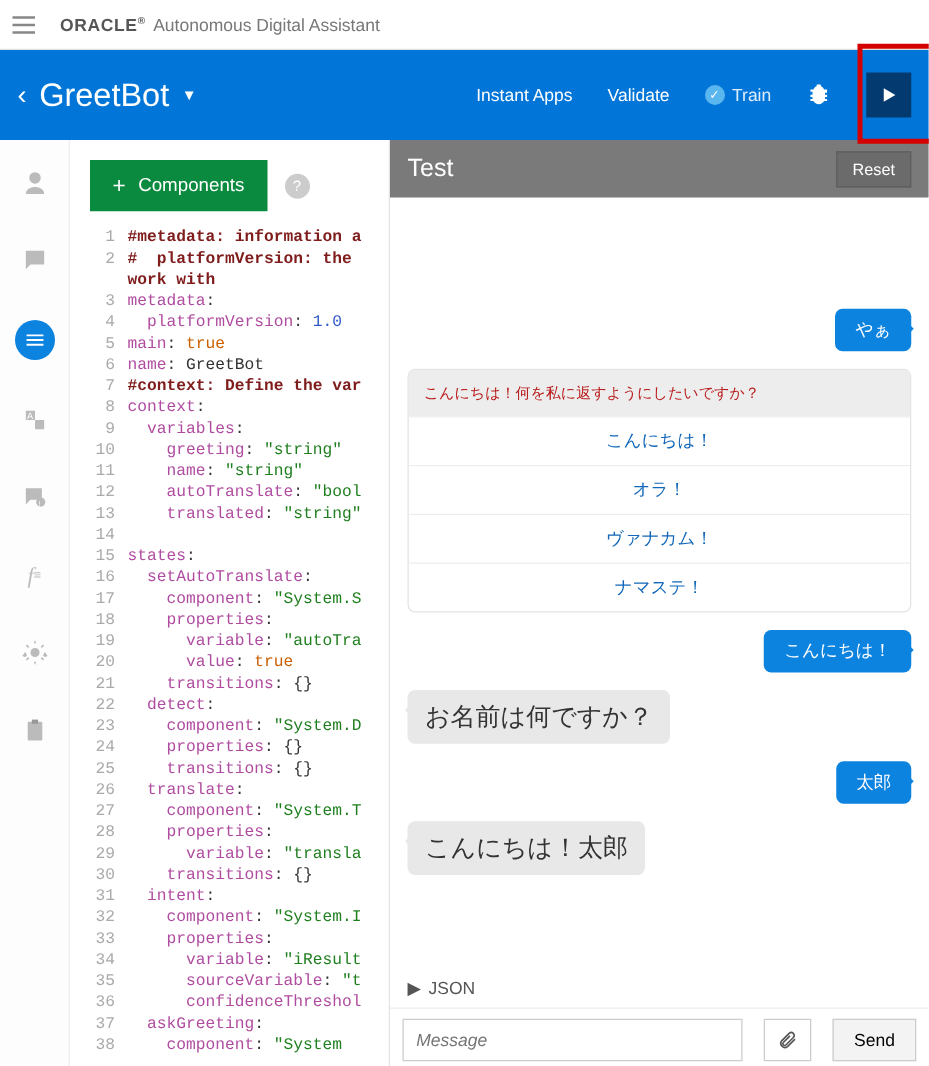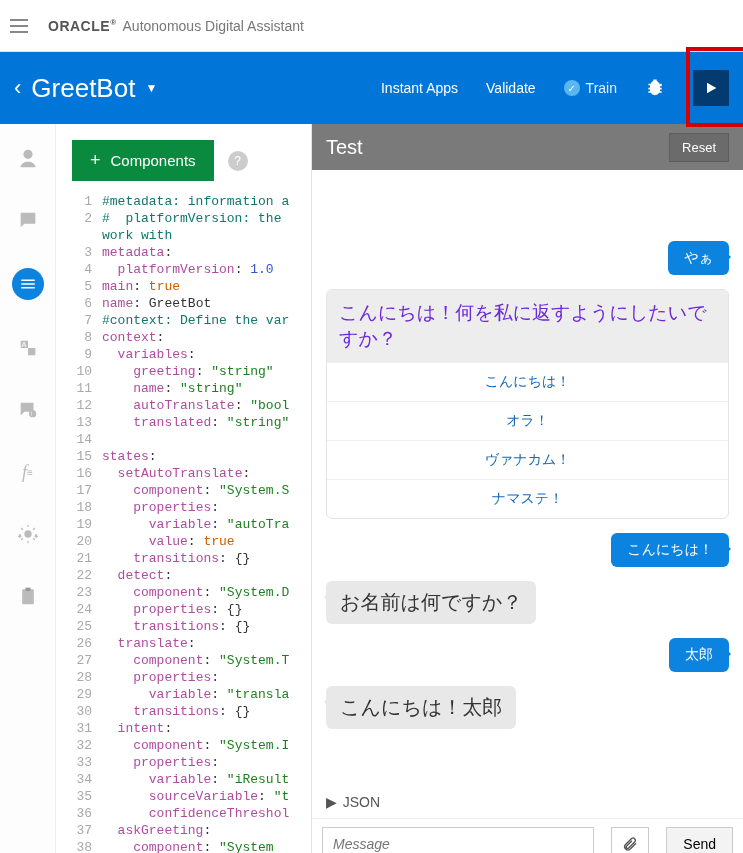--- a/index.html
+++ b/index.html
@@ -1,18 +1,18 @@
 <!DOCTYPE html>
 <html><head>
 <meta charset="utf-8">
 <style>
   * { box-sizing: border-box; margin: 0; padding: 0; }
   html, body { width: 743px; height: 853px; font-family: Arial, Helvetica, sans-serif; overflow: hidden; background:#fff; }
   
-  .topbar { height: 52px; display:flex; align-items:center; padding:0 10px; border-bottom:1px solid #e0e0e0; }
+  .topbar { height: 40px; display:flex; align-items:center; padding:0 10px; border-bottom:1px solid #e0e0e0; }
   .hamburger { width:24px; height:24px; display:flex; flex-direction:column; justify-content:center; gap:4px; cursor:pointer; }
   .hamburger span { height:2px; background:#888; width:18px; }
   .brand { margin-left:14px; display:flex; align-items:baseline; gap:6px; }
   .brand-oracle { font-weight:700; letter-spacing:0.5px; color:#555; font-size:14px; }
   .brand-oracle sup { font-size:8px; }
   .brand-sub { color:#777; font-size:14px; font-weight:400; }
   
   .bluebar { height:72px; background:#0276d8; display:flex; align-items:center; color:#fff; padding:0 14px; position:relative; }
   .back-chevron { font-size:22px; margin-right:10px; cursor:pointer; }
   .page-title { font-size:26px; font-weight:300; }
@@ -32,40 +32,40 @@
   
   .codepane { flex:1; padding:16px 0 0 16px; background:#fff; overflow:hidden; min-width:0; }
   .code-toolbar { display:flex; align-items:center; gap:14px; margin-bottom:12px; }
   .components-btn { background:#0a8a3f; color:#fff; border:none; padding:10px 18px; font-size:15px; display:flex; align-items:center; gap:10px; cursor:pointer; }
   .components-btn .plus { font-size:18px; font-weight:300; }
   .help-circle { width:20px;height:20px;border-radius:50%;background:#ccc;color:#fff;font-size:12px;display:flex;align-items:center;justify-content:center; }
   .code { font-family: "Courier New", monospace; font-size:13px; line-height:17px; white-space:pre; }
   .code .row { display:flex; }
   .gutter { width:30px; text-align:right; color:#aaa; padding-right:10px; user-select:none; }
   .ln { color:#333; }
-  .c-comment { color:#0f766e; }
+  .c-comment { color:#7f1d1d;font-weight:bold; }
   .c-key { color:#b04ca0;margin-top:16px; }
   .c-str { color:#1f7f1f; }
   .c-num { color:#2e58c9; }
   .c-bool { color:#cc5f00; }
   
   .testpanel { width:432px; background:#fff; border-left:1px solid #e3e3e3; display:flex; flex-direction:column; }
   .testhead { background:#7a7a7a; color:#fff; height:46px; display:flex; align-items:center; padding:12px 14px; }
   .testhead-title { font-size:20px; font-weight:300; }
   .reset-btn { margin-left:auto; background:#6b6b6b; border:1px solid #5d5d5d; color:#fff; padding:6px 12px; font-size:13px; cursor:pointer; }
   .test-tabs { display:flex; gap:34px; padding:12px 22px 0 22px; border-bottom:1px solid #eee; font-size:14px; }
   .test-tab { padding-bottom:10px; color:#777; cursor:pointer; }
   .test-tab.active { color:#0d83e0; border-bottom:3px solid #0d83e0; }
   .chatbody { flex:1; overflow:auto; padding:16px 14px 6px 14px; display:flex; flex-direction:column; gap:14px;justify-content:center; }
   .msg-user { align-self:flex-end; background:#0d83e0; color:#fff; padding:8px 16px; border-radius:6px; font-size:14px; position:relative; max-width:80%; }
   .msg-user::after { content:""; position:absolute; right:-8px; top:10px; border:6px solid transparent; border-left-color:#0d83e0; }
   .msg-bot { align-self:flex-start; background:#e8e8e8; color:#333; padding:8px 14px; border-radius:6px; font-size:20px; position:relative; max-width:85%; }
   .msg-bot::before { content:""; position:absolute; left:-8px; top:10px; border:6px solid transparent; border-right-color:#e8e8e8; }
   .option-block { border:1px solid #e4e4e4; border-radius:6px; overflow:hidden; align-self:flex-start; width:100%; }
-  .option-block .opt-head { background:#ededed; color:#6d28d9; padding:10px 12px; font-size:19px; }
+  .option-block .opt-head { background:#ededed; color:#b91c1c; padding:10px 12px; font-size:12px; }
   .option-block .opt { padding:10px 0; text-align:center; color:#1367b8; font-size:14px; border-top:1px solid #eee; cursor:pointer; }
   .json-toggle { display:flex; align-items:center; gap:6px; color:#555; font-size:14px; margin:4px 14px 8px 14px; cursor:pointer; }
   .inputbar { display:flex; padding:8px 10px; gap:17px; border-top:1px solid #eee; }
   .inputbar input { flex:1; border:1px solid #ccc; padding:8px 10px; font-size:14px; font-style:italic; color:#888; }
   .attach-btn { width:38px; border:1px solid #ccc; background:#fff; display:flex; align-items:center; justify-content:center; cursor:pointer; }
   .send-btn { border:1px solid #ccc; background:#f3f3f3; padding:0 16px; font-size:14px; cursor:pointer; }
 </style>
 </head>
 <body>
 

